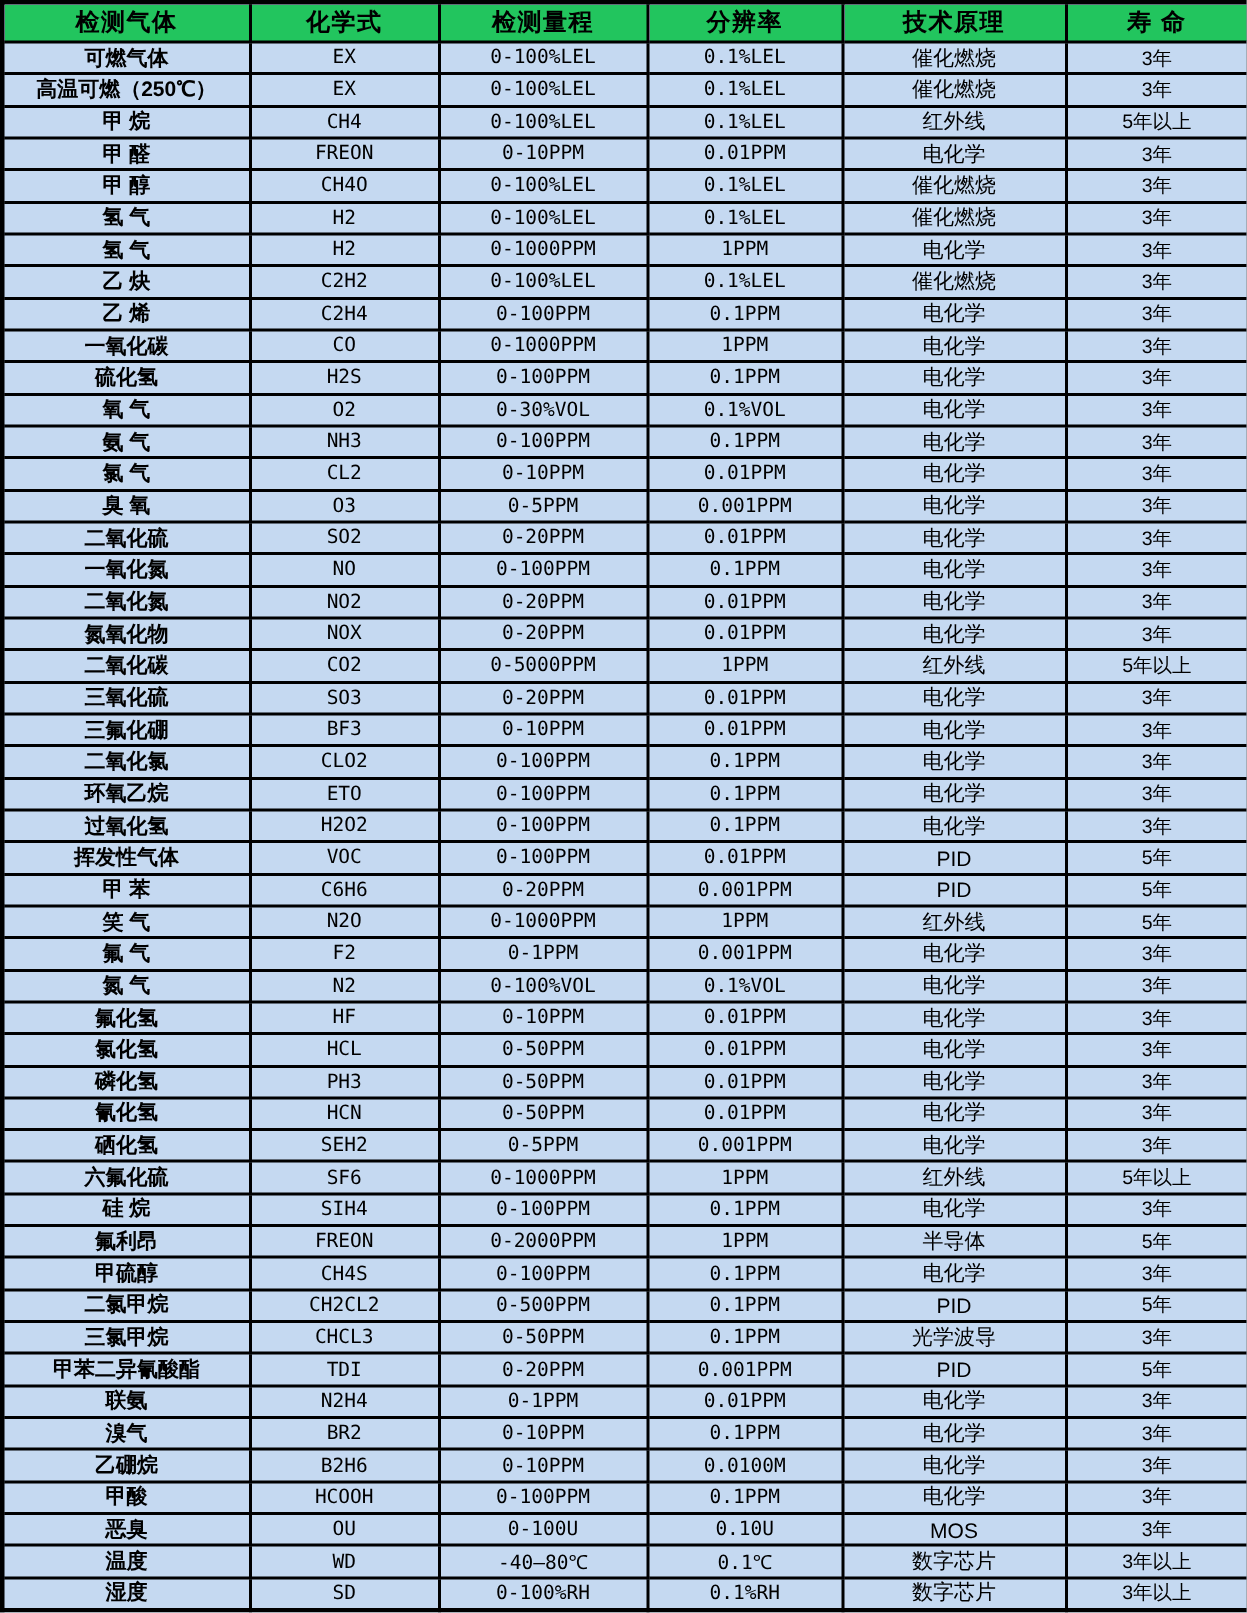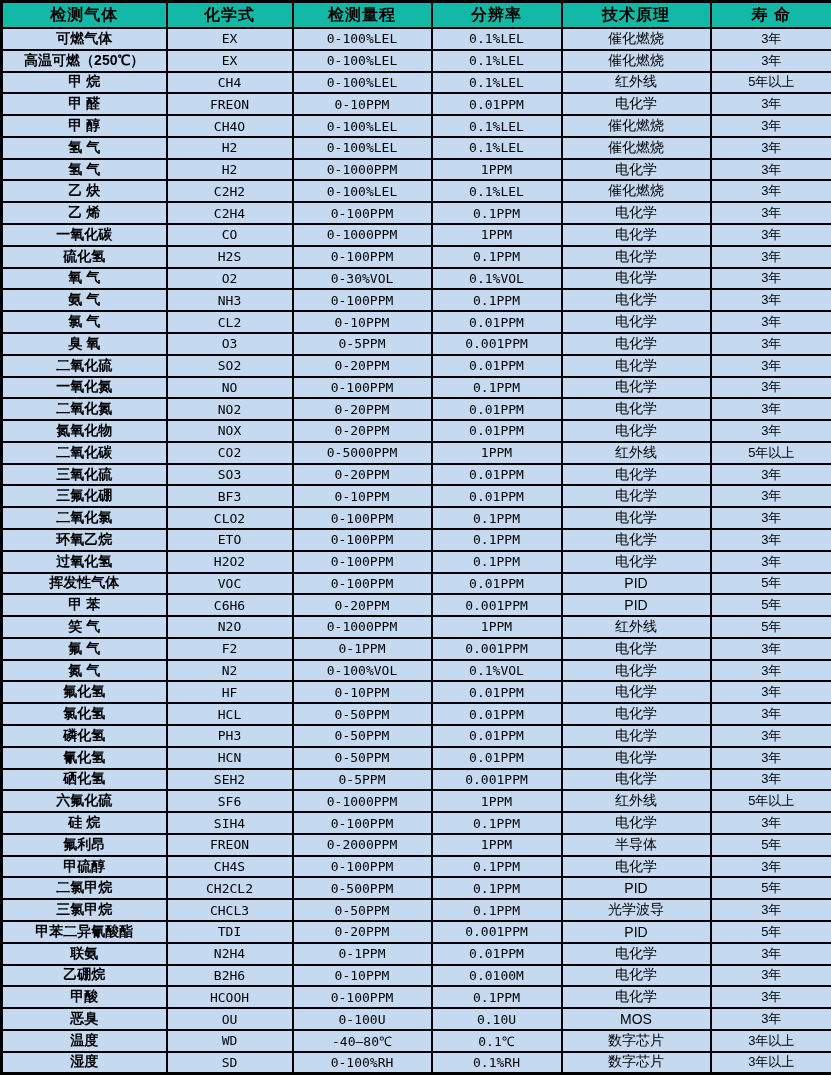--- a/index.html
+++ b/index.html
@@ -25,21 +25,21 @@
   table.gas-table td {
     border: 2px solid #000000;
     text-align: center;
     vertical-align: middle;
     padding: 0 2px;
     overflow: hidden;
     white-space: nowrap;
     color: #000000;
   }
   table.gas-table thead th {
-    background: #14b8a6;
+    background: #22c55e;
     font-weight: bold;
     font-size: 16px;
     height: 24px;
     letter-spacing: 1px;
   }
   table.gas-table tbody tr {
     height: 21px;
   }
   td.cell-gas {
     font-size: 14px;
@@ -427,20 +427,28 @@
         </tr>
         <tr>
           <td class="cell-gas">联氨</td>
           <td class="cell-formula">N2H4</td>
           <td class="cell-range">0-1PPM</td>
           <td class="cell-resolution">0.01PPM</td>
           <td class="cell-principle">电化学</td>
           <td class="cell-lifespan">3年</td>
         </tr>
         <tr>
+          <td class="cell-gas">溴气</td>
+          <td class="cell-formula">BR2</td>
+          <td class="cell-range">0-10PPM</td>
+          <td class="cell-resolution">0.1PPM</td>
+          <td class="cell-principle">电化学</td>
+          <td class="cell-lifespan">3年</td>
+        </tr>
+        <tr>
           <td class="cell-gas">乙硼烷</td>
           <td class="cell-formula">B2H6</td>
           <td class="cell-range">0-10PPM</td>
           <td class="cell-resolution">0.0100M</td>
           <td class="cell-principle">电化学</td>
           <td class="cell-lifespan">3年</td>
         </tr>
         <tr>
           <td class="cell-gas">甲酸</td>
           <td class="cell-formula">HCOOH</td>

